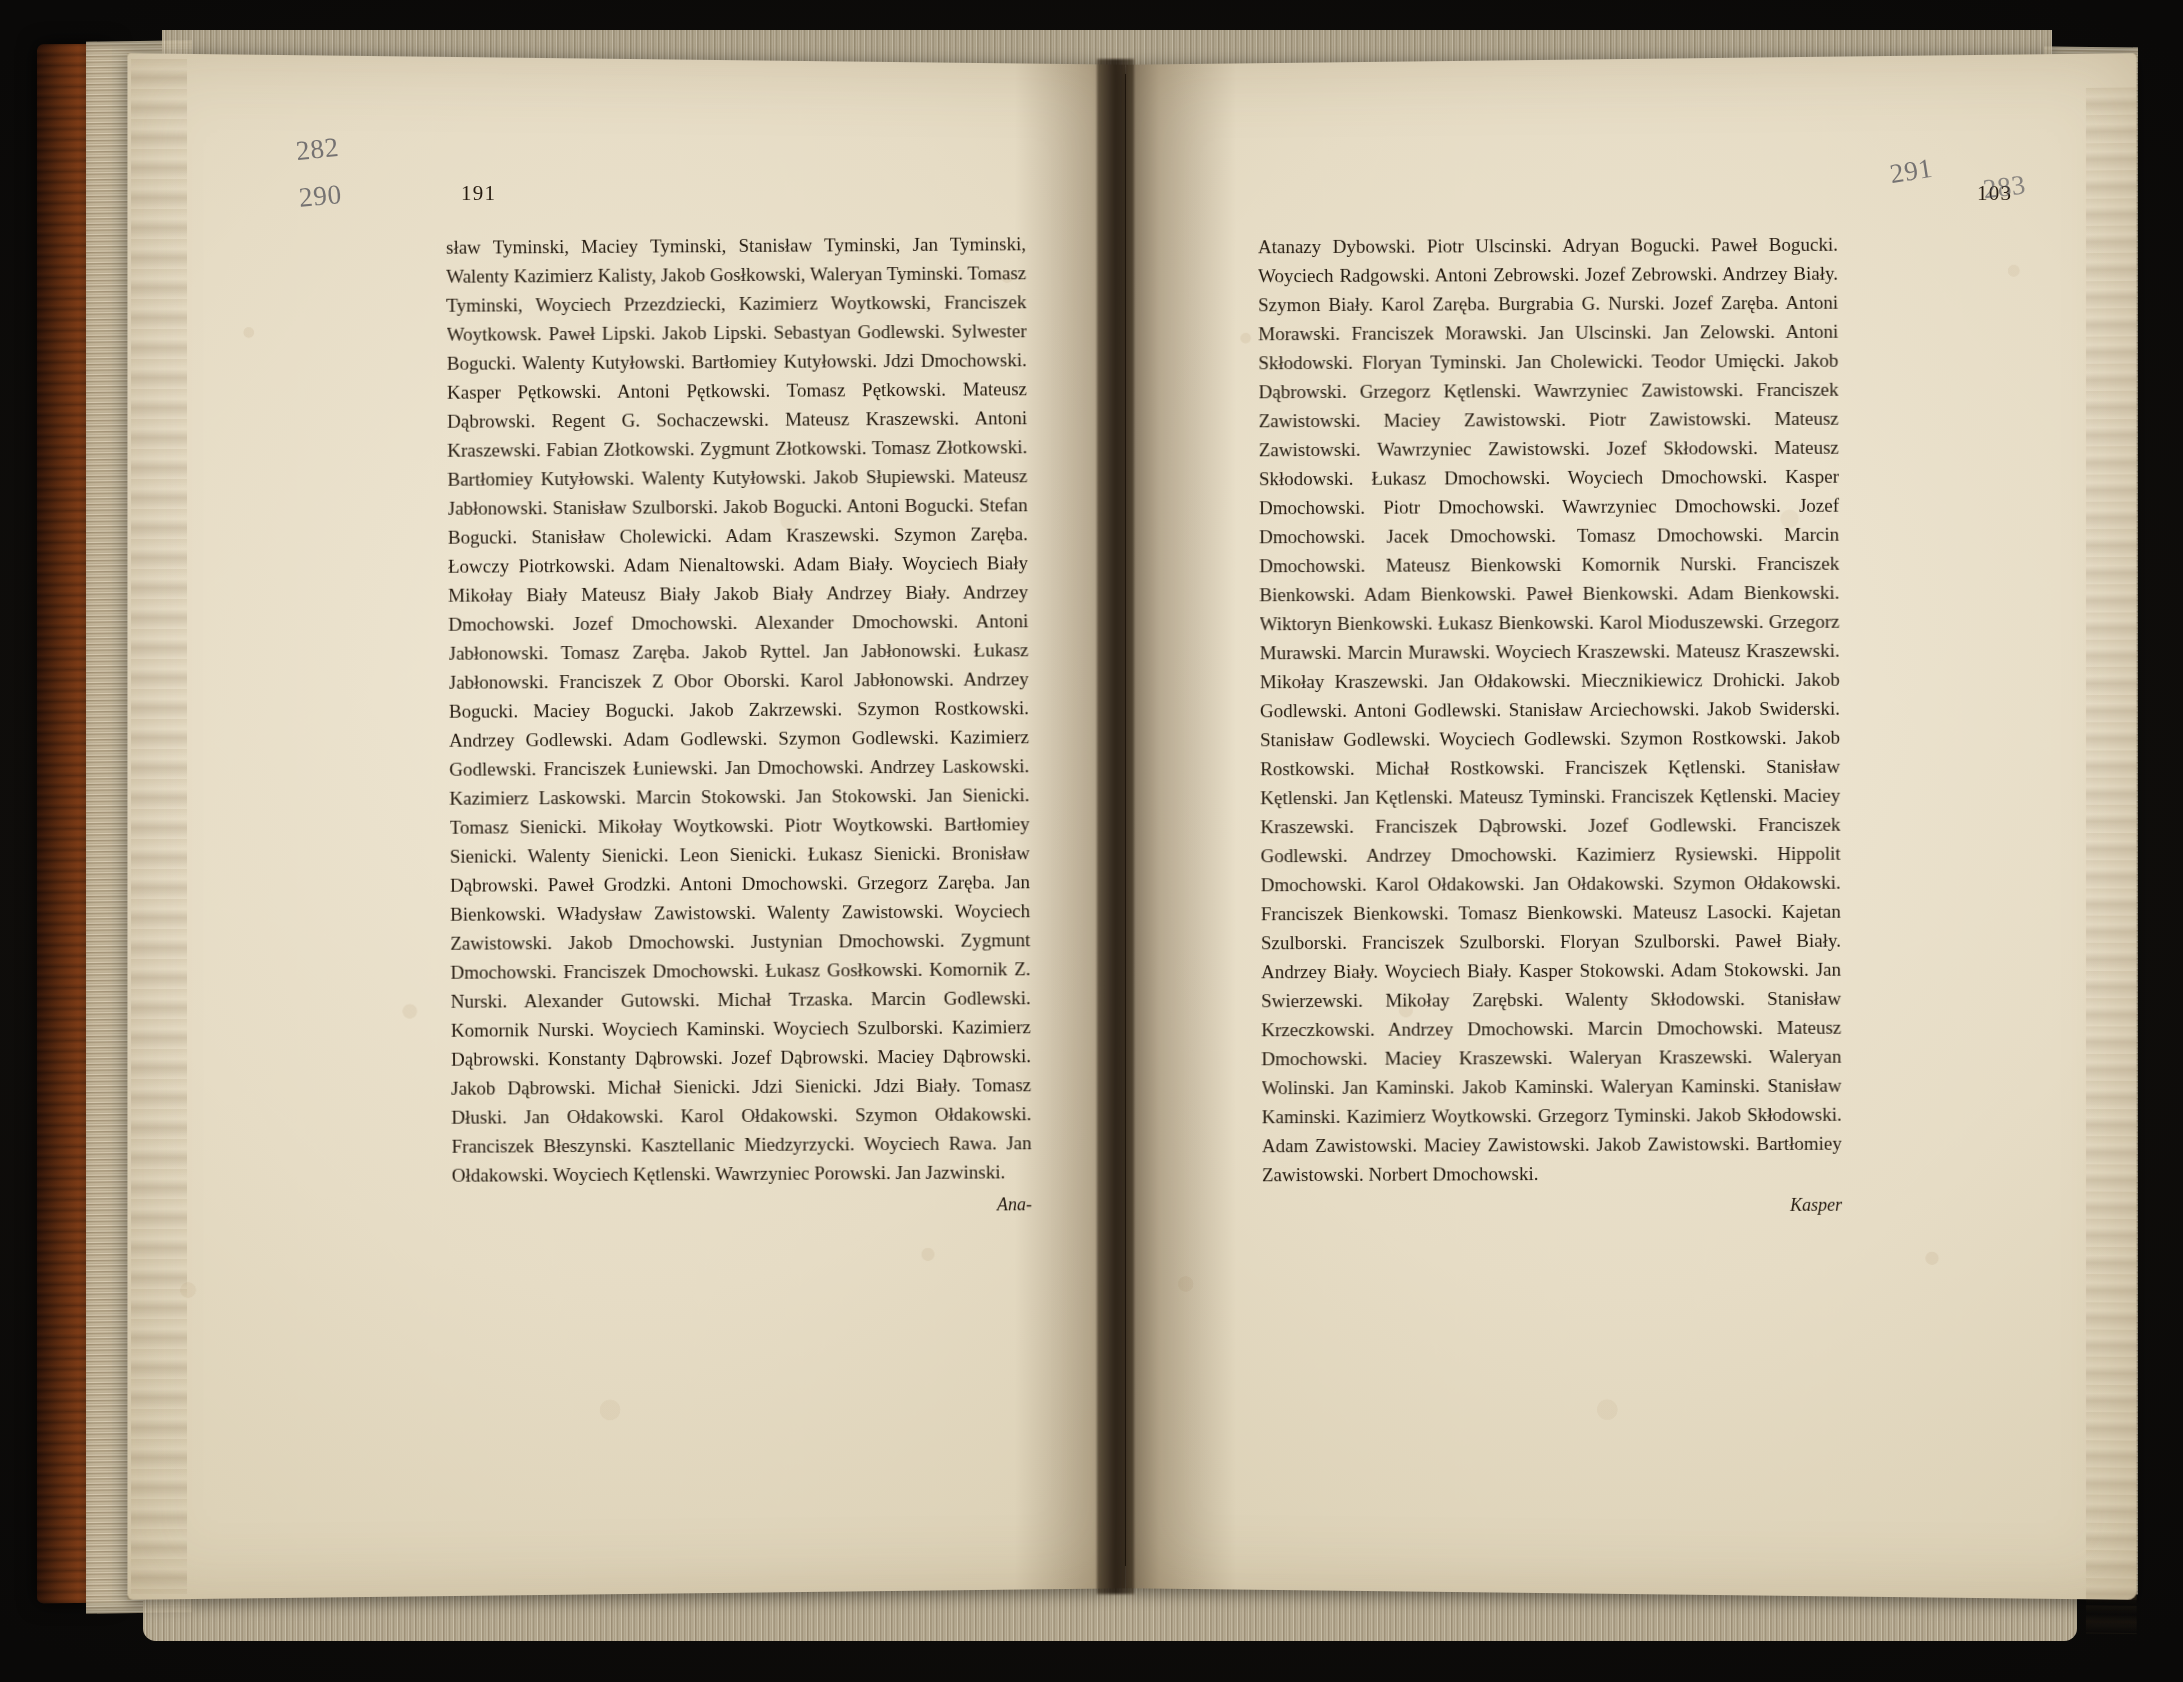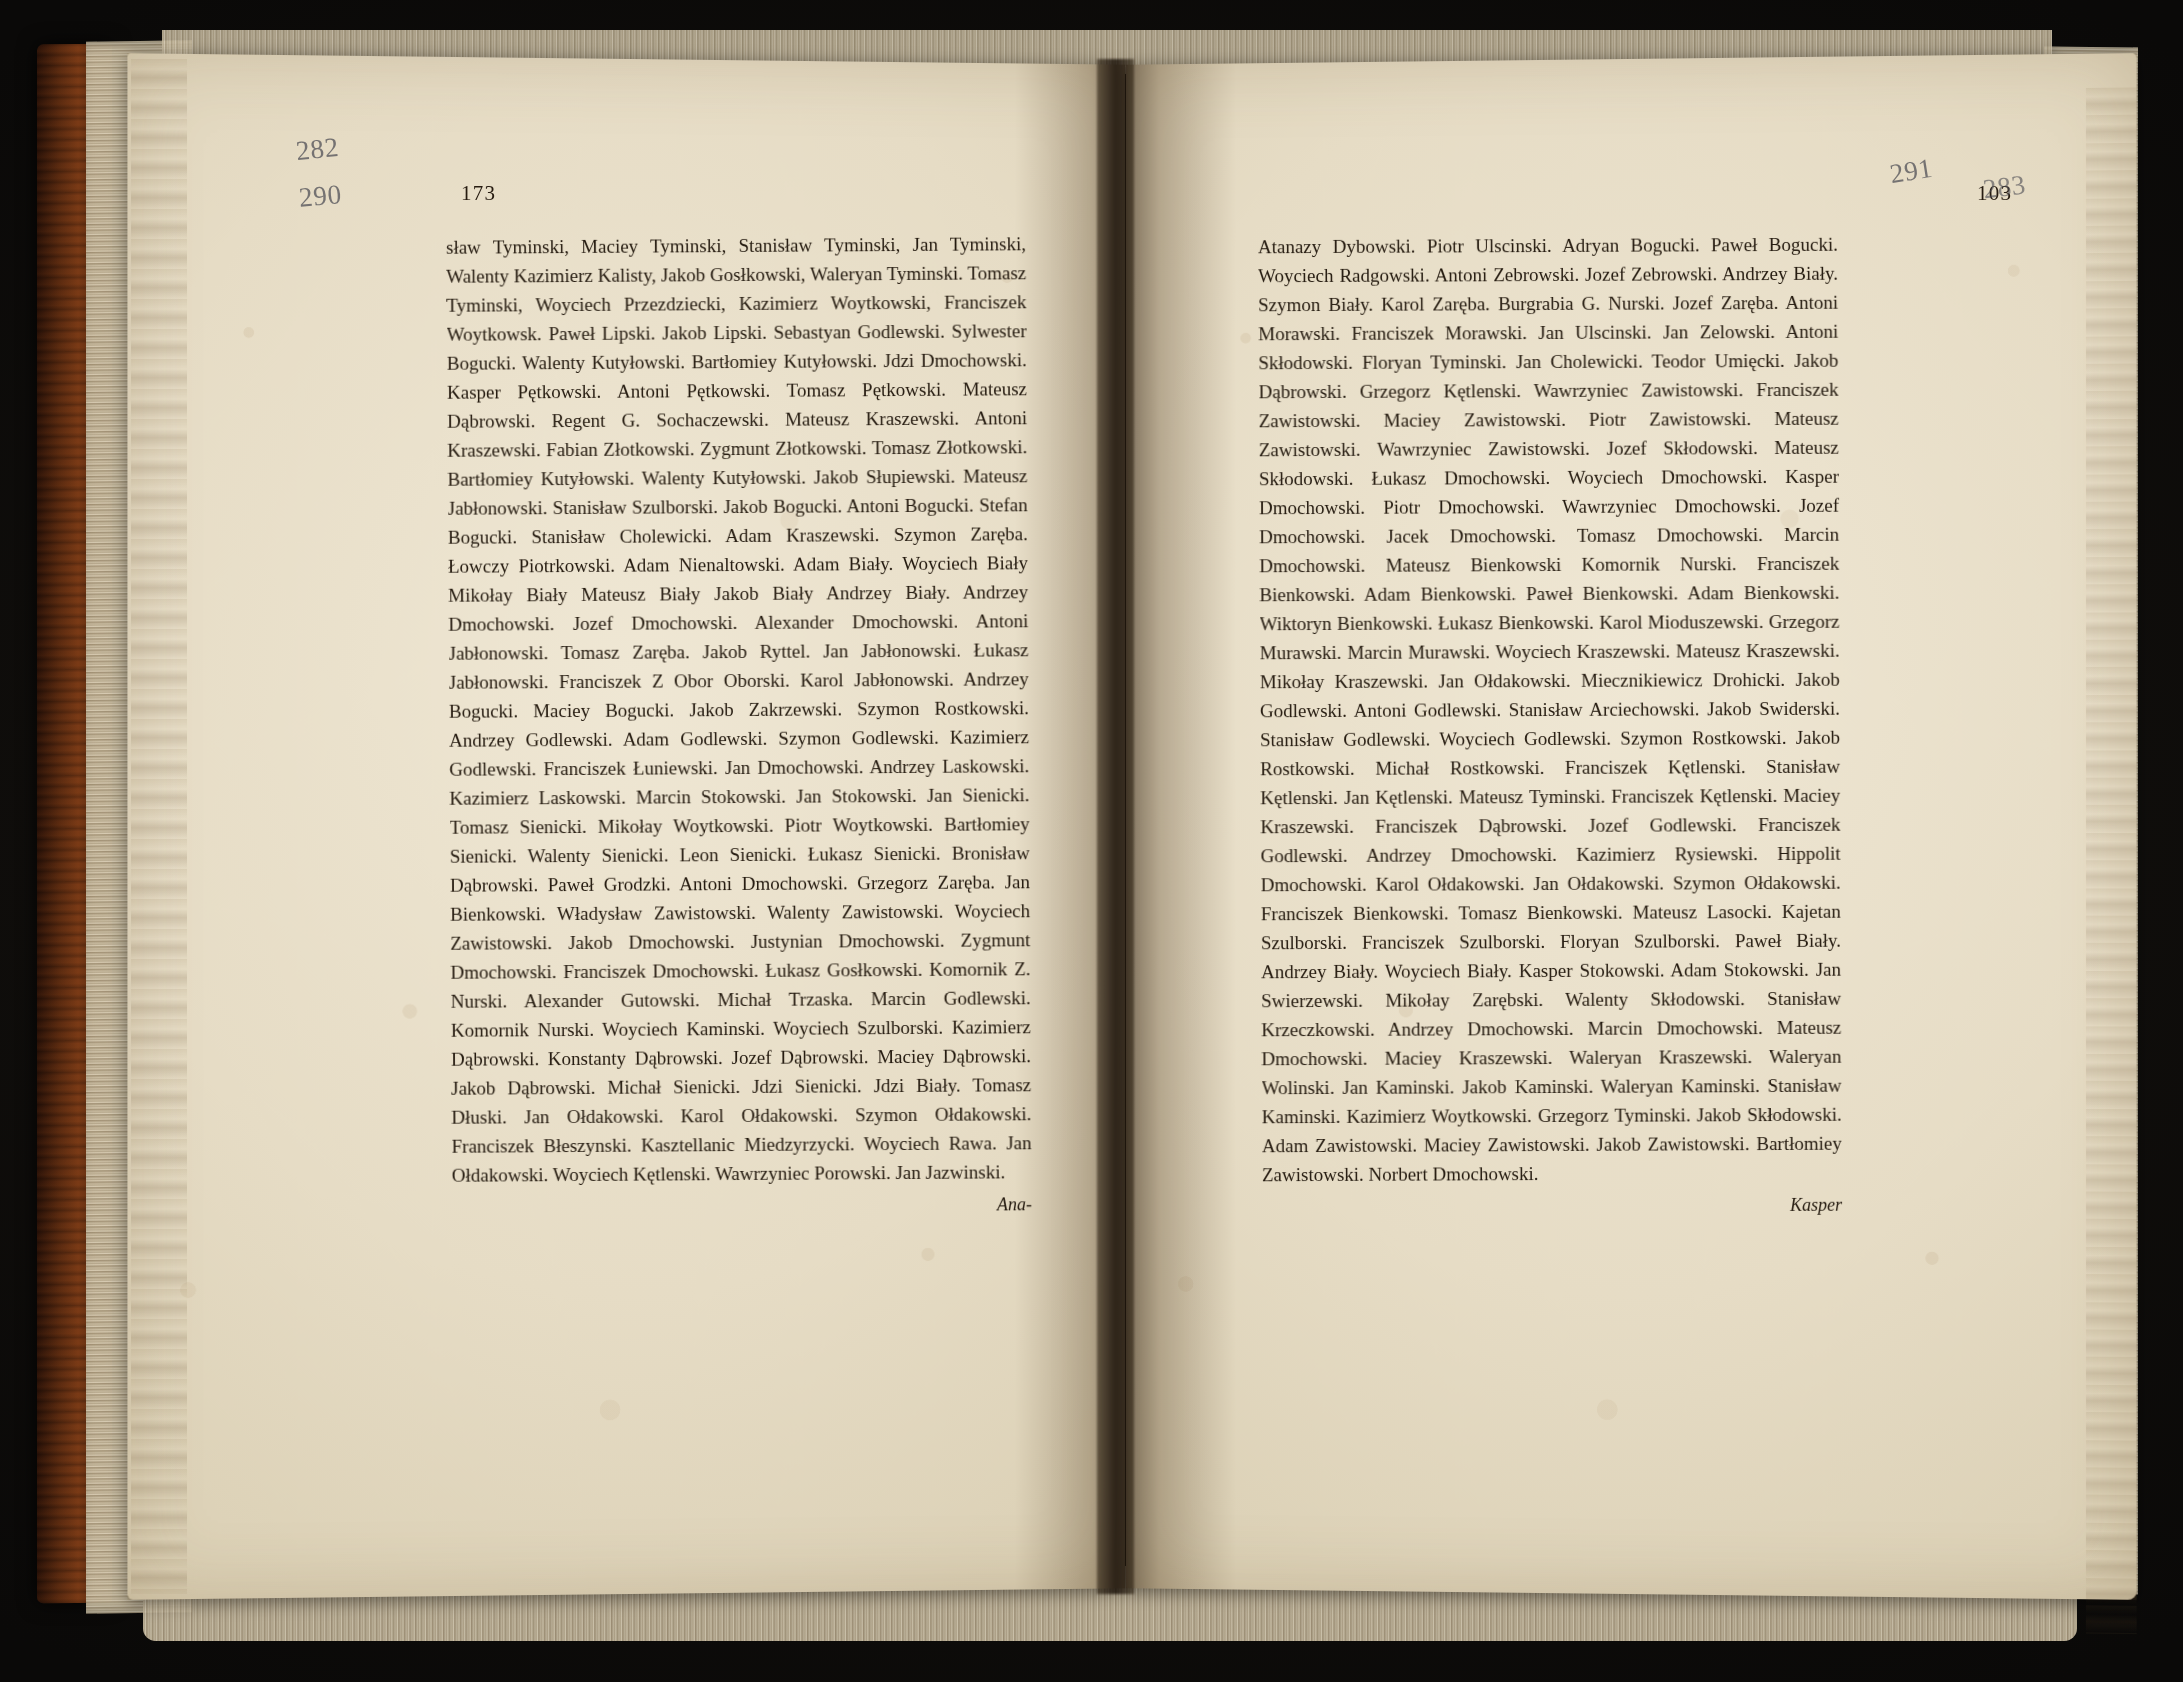--- a/index.html
+++ b/index.html
@@ -258,21 +258,21 @@
     <div class="leaf leaf-right">
       <div class="grain"></div>
       <div class="vignette"></div>
       <div class="gutter"></div>
       <div class="tear2"></div>
     </div>
 
     <div class="spine-dark"></div>
     <div class="tear"></div>
 
-    <div class="folio folio-left">173</div>
+    <div class="folio folio-left">191</div>
     <div class="folio folio-right">103</div>
 
     <div class="pencil a1">282</div>
     <div class="pencil a2">290</div>
     <div class="pencil a3">291</div>
     <div class="pencil a4">283</div>
 
     <div class="textcol body body-left">
       <p>sław Tyminski, Maciey Tyminski, Stanisław Tyminski, Jan Tyminski, Walenty Kazimierz Kalisty, Jakob Gosłkowski, Waleryan Tyminski. Tomasz Tyminski, Woyciech Przezdziecki, Kazimierz Woytkowski, Franciszek Woytkowsk. Paweł Lipski. Jakob Lipski. Sebastyan Godlewski. Sylwester Bogucki. Walenty Kutyłowski. Bartłomiey Kutyłowski. Jdzi Dmochowski. Kasper Pętkowski. Antoni Pętkowski. Tomasz Pętkowski. Mateusz Dąbrowski. Regent G. Sochaczewski. Mateusz Kraszewski. Antoni Kraszewski. Fabian Złotkowski. Zygmunt Złotkowski. Tomasz Złotkowski. Bartłomiey Kutyłowski. Walenty Kutyłowski. Jakob Słupiewski. Mateusz Jabłonowski. Stanisław Szulborski. Jakob Bogucki. Antoni Bogucki. Stefan Bogucki. Stanisław Cholewicki. Adam Kraszewski. Szymon Zaręba. Łowczy Piotrkowski. Adam Nienaltowski. Adam Biały. Woyciech Biały Mikołay Biały Mateusz Biały Jakob Biały Andrzey Biały. Andrzey Dmochowski. Jozef Dmochowski. Alexander Dmochowski. Antoni Jabłonowski. Tomasz Zaręba. Jakob Ryttel. Jan Jabłonowski. Łukasz Jabłonowski. Franciszek Z Obor Oborski. Karol Jabłonowski. Andrzey Bogucki. Maciey Bogucki. Jakob Zakrzewski. Szymon Rostkowski. Andrzey Godlewski. Adam Godlewski. Szymon Godlewski. Kazimierz Godlewski. Franciszek Łuniewski. Jan Dmochowski. Andrzey Laskowski. Kazimierz Laskowski. Marcin Stokowski. Jan Stokowski. Jan Sienicki. Tomasz Sienicki. Mikołay Woytkowski. Piotr Woytkowski. Bartłomiey Sienicki. Walenty Sienicki. Leon Sienicki. Łukasz Sienicki. Bronisław Dąbrowski. Paweł Grodzki. Antoni Dmochowski. Grzegorz Zaręba. Jan Bienkowski. Władysław Zawistowski. Walenty Zawistowski. Woyciech Zawistowski. Jakob Dmochowski. Justynian Dmochowski. Zygmunt Dmochowski. Franciszek Dmochowski. Łukasz Gosłkowski. Komornik Z. Nurski. Alexander Gutowski. Michał Trzaska. Marcin Godlewski. Komornik Nurski. Woyciech Kaminski. Woyciech Szulborski. Kazimierz Dąbrowski. Konstanty Dąbrowski. Jozef Dąbrowski. Maciey Dąbrowski. Jakob Dąbrowski. Michał Sienicki. Jdzi Sienicki. Jdzi Biały. Tomasz Dłuski. Jan Ołdakowski. Karol Ołdakowski. Szymon Ołdakowski. Franciszek Błeszynski. Kasztellanic Miedzyrzycki. Woyciech Rawa. Jan Ołdakowski. Woyciech Kętlenski. Wawrzyniec Porowski. Jan Jazwinski.</p>
       <div class="catch">Ana-</div>

